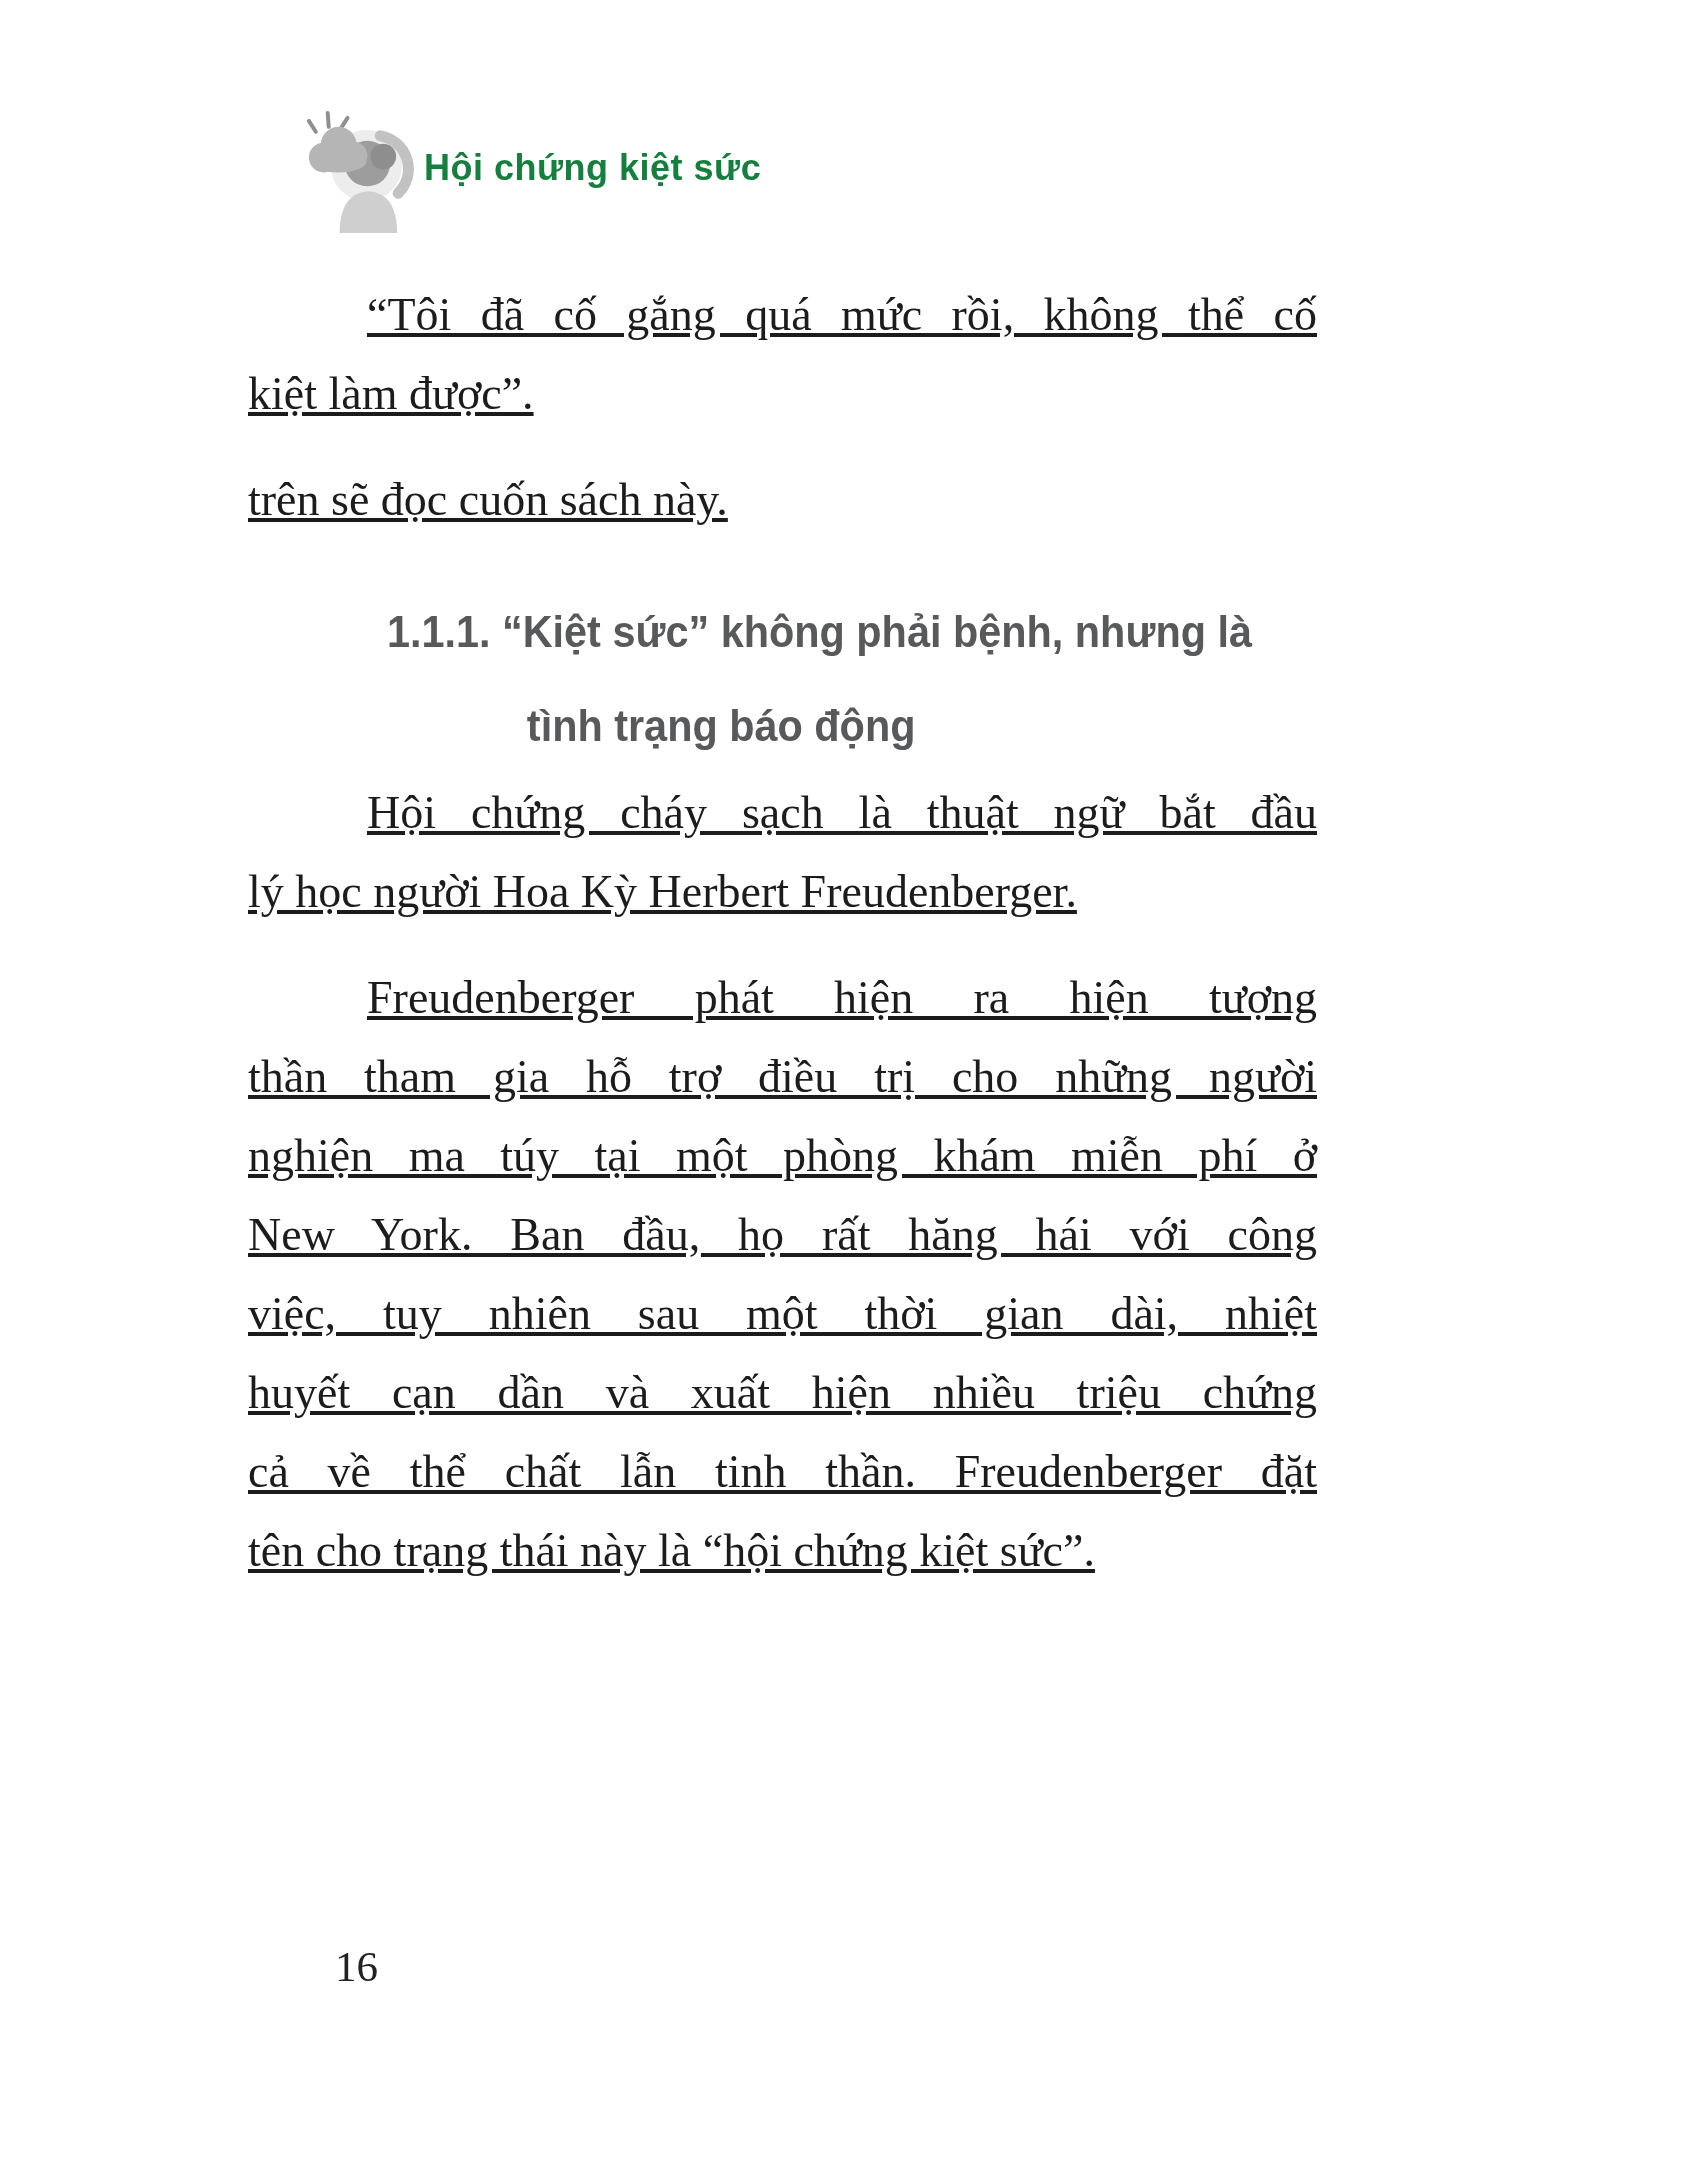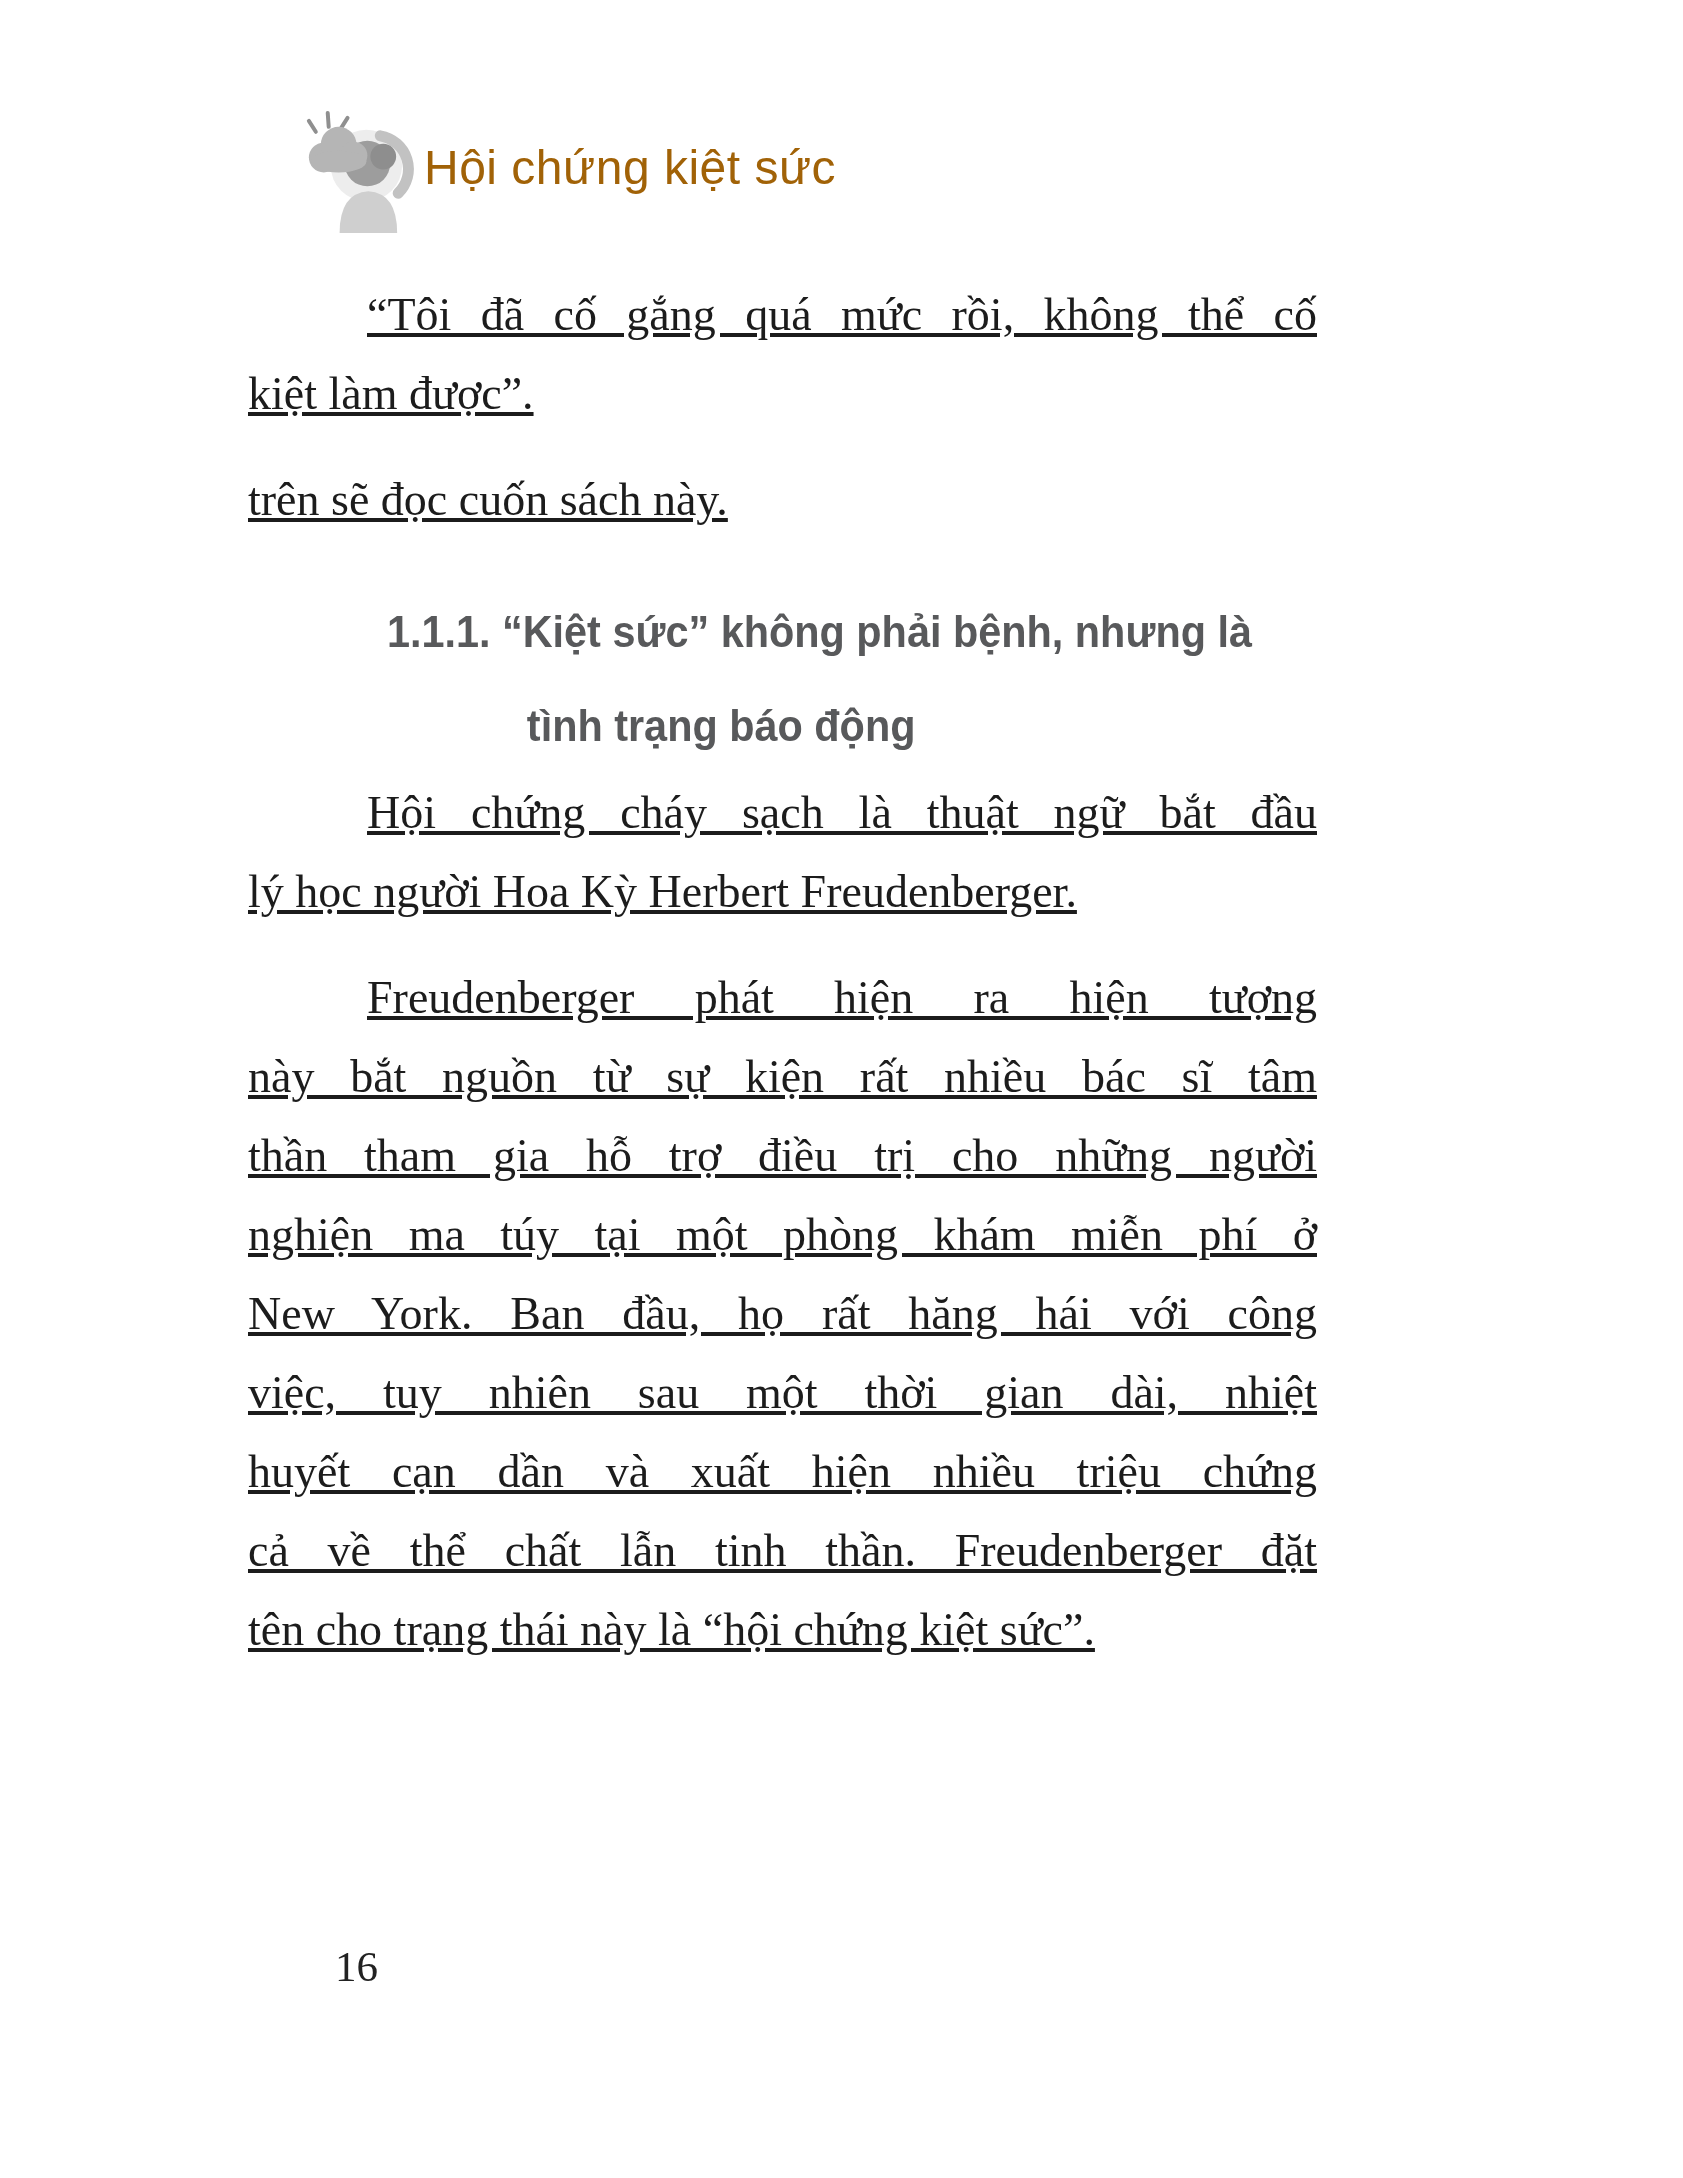--- a/index.html
+++ b/index.html
@@ -18,23 +18,24 @@
     top: 102px;
     left: 293px;
     display: flex;
     align-items: center;
     gap: 10px;
   }
   .header-icon { display: inline-block; width: 121px; height: 131px; }
   .header-icon svg { width: 121px; height: 131px; display: block; }
   .header-title {
     font-family: "Liberation Sans", sans-serif;
-    font-size: 48px;
-    color: #a16207;
+    font-size: 36px;
+    color: #15803d;
     letter-spacing: 0.5px;
+    font-weight: bold;
   }
   
   .content {
     position: absolute;
     left: 248px;
     top: 275px;
     width: 1069px;
   }
   .para {
     margin: 0 0 27px 0;
@@ -129,21 +130,20 @@
       </span>
     </div>
 
     <p class="para">
       <span class="line first">Hội chứng cháy sạch là thuật ngữ bắt đầu</span>
       <span class="line last">lý học người Hoa Kỳ Herbert Freudenberger.</span>
     </p>
 
     <p class="para">
       <span class="line first">Freudenberger phát hiện ra hiện tượng</span>
-      <span class="line">này bắt nguồn từ sự kiện rất nhiều bác sĩ tâm</span>
       <span class="line">thần tham gia hỗ trợ điều trị cho những người</span>
       <span class="line">nghiện ma túy tại một phòng khám miễn phí ở</span>
       <span class="line">New York. Ban đầu, họ rất hăng hái với công</span>
       <span class="line">việc, tuy nhiên sau một thời gian dài, nhiệt</span>
       <span class="line">huyết cạn dần và xuất hiện nhiều triệu chứng</span>
       <span class="line">cả về thể chất lẫn tinh thần. Freudenberger đặt</span>
       <span class="line last">tên cho trạng thái này là “hội chứng kiệt sức”.</span>
     </p>
 
   </main>

